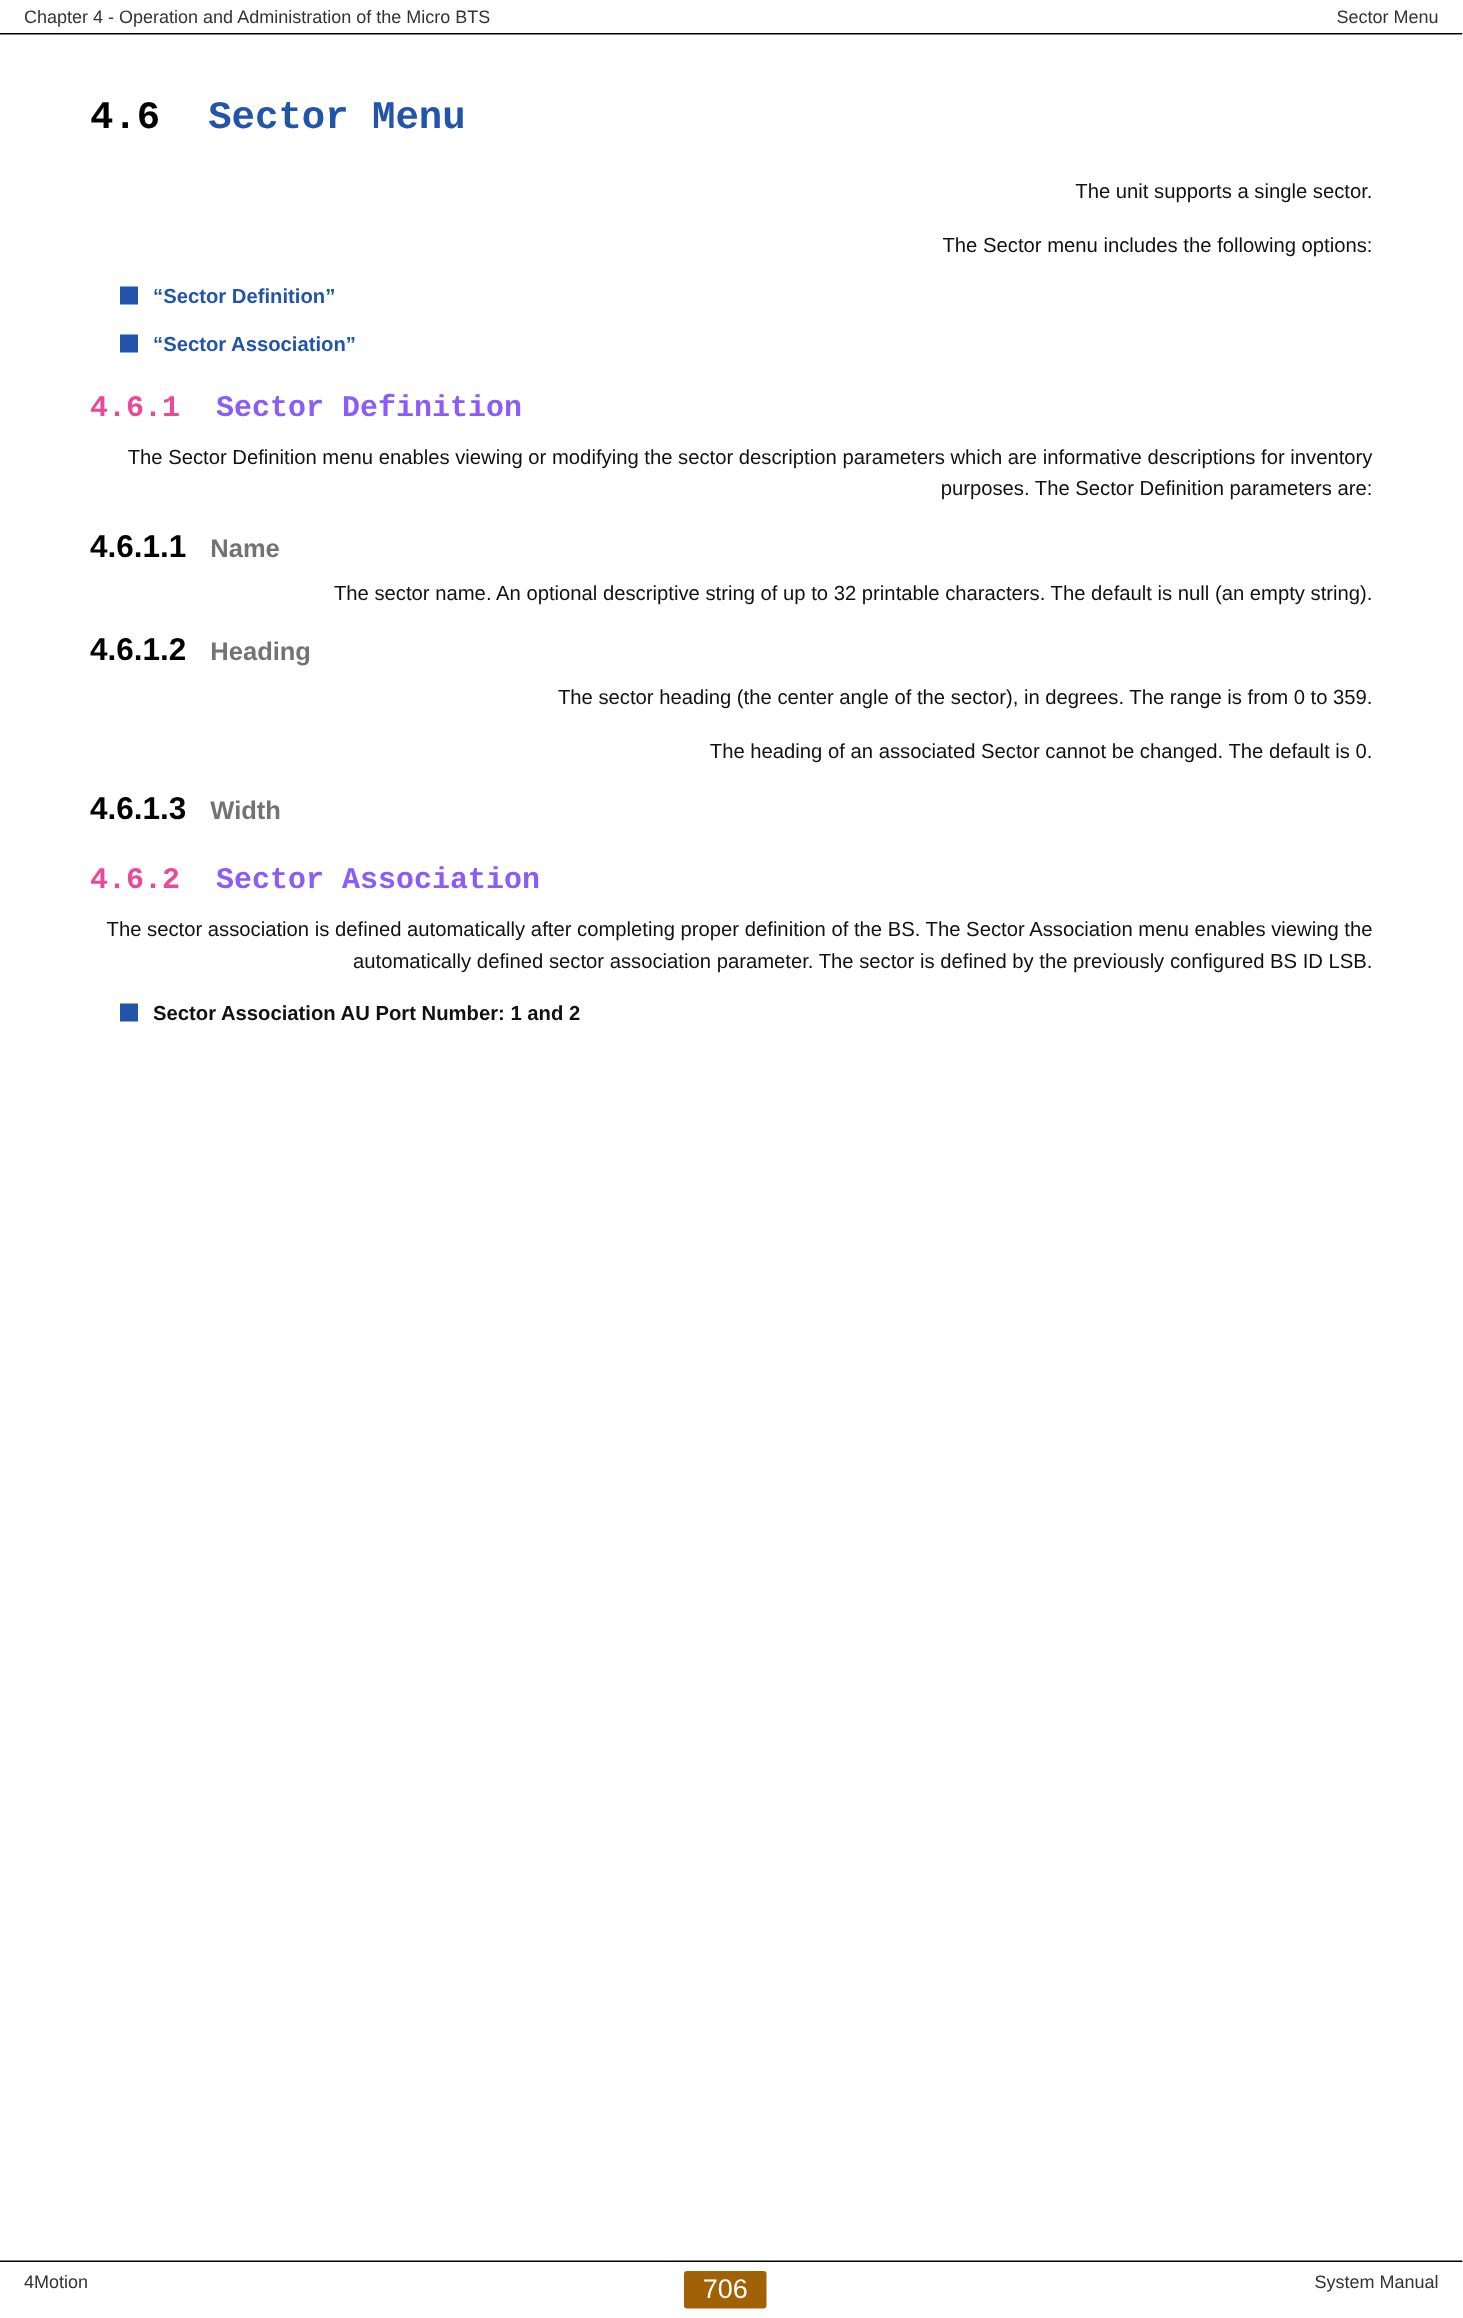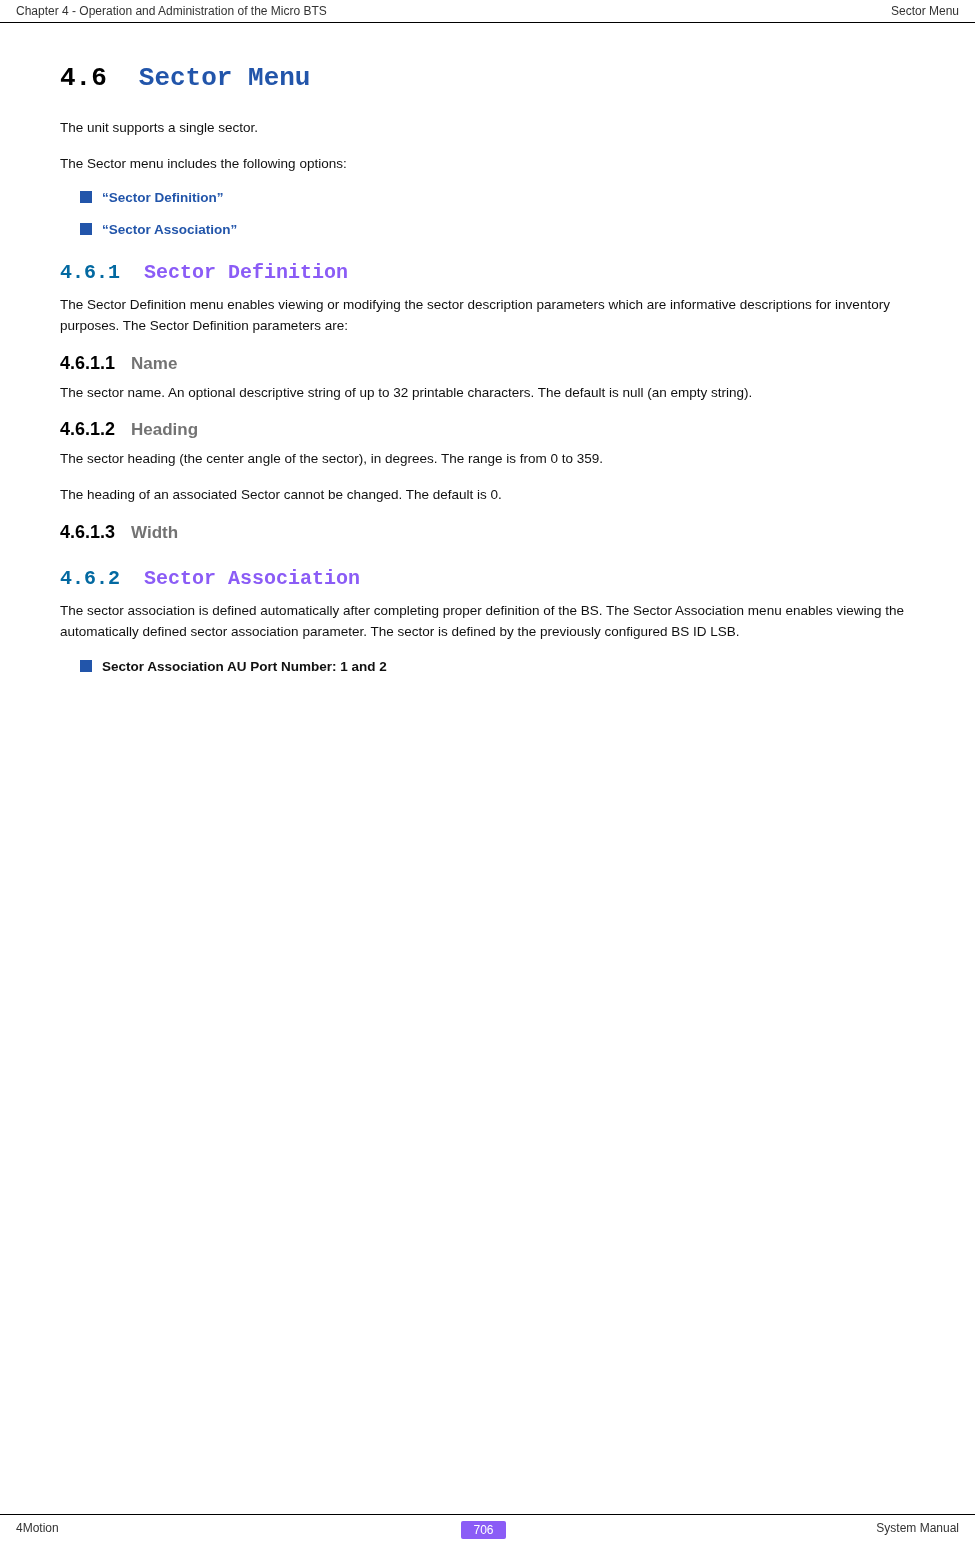--- a/index.html
+++ b/index.html
@@ -35,31 +35,32 @@
       right: 0;
       display: flex;
       justify-content: space-between;
       align-items: flex-start;
       border-top: 1.5px solid #000;
       padding: 6px 16px;
       font-size: 12px;
       color: #333;
     }
     .page-footer .center {
-      background: #8b5cf6;
+      background: #a16207;
       color: #fff;
       padding: 2px 12px;
-      font-size: 12px;
+      font-size: 18px;
       border-radius: 2px;
       margin-left: 32px;
     }
 
     
     .content {
       padding: 20px 60px 60px 60px;
+      text-align: right;
     }
 
     
     .section-title-46 {
       display: flex;
       align-items: baseline;
       gap: 32px;
       margin-bottom: 24px;
       margin-top: 20px;
     }
@@ -119,40 +120,40 @@
       display: flex;
       align-items: baseline;
       gap: 24px;
       margin-top: 20px;
       margin-bottom: 10px;
     }
     .sub-num {
       font-size: 20px;
       font-weight: bold;
       font-family: 'Courier New', monospace;
-      color: #0369a1;
+      color: #ec4899;
       white-space: nowrap;
     }
     .sub-label {
       font-size: 20px;
       font-weight: bold;
       font-family: 'Courier New', monospace;
       color: #8b5cf6;
     }
 
     
     .subsubsection {
       display: flex;
       align-items: baseline;
       gap: 16px;
       margin-top: 16px;
       margin-bottom: 8px;
     }
     .subsub-num {
-      font-size: 18px;
+      font-size: 21px;
       font-weight: bold;
       color: #000;
       white-space: nowrap;
     }
     .subsub-label {
       font-size: 17px;
       font-weight: bold;
       color: #737373;
     }
 

